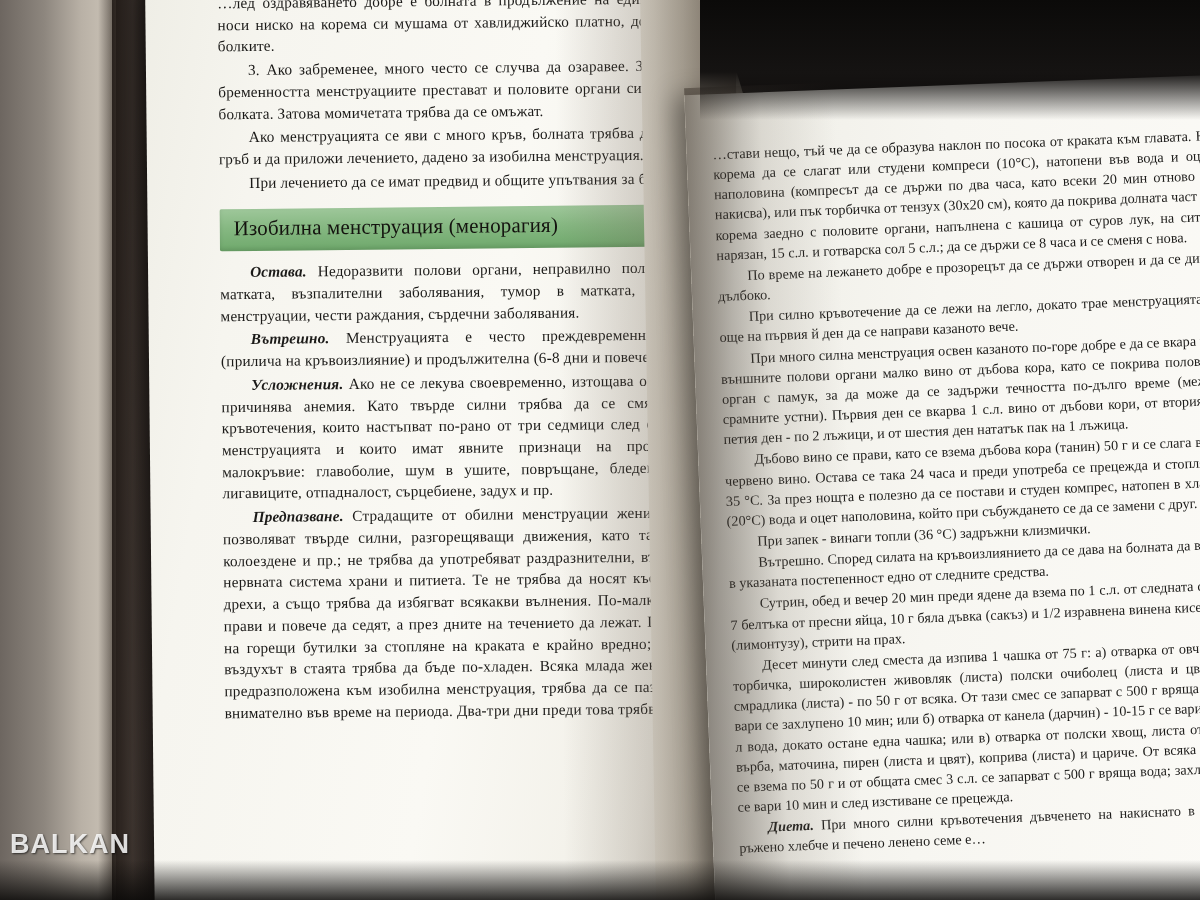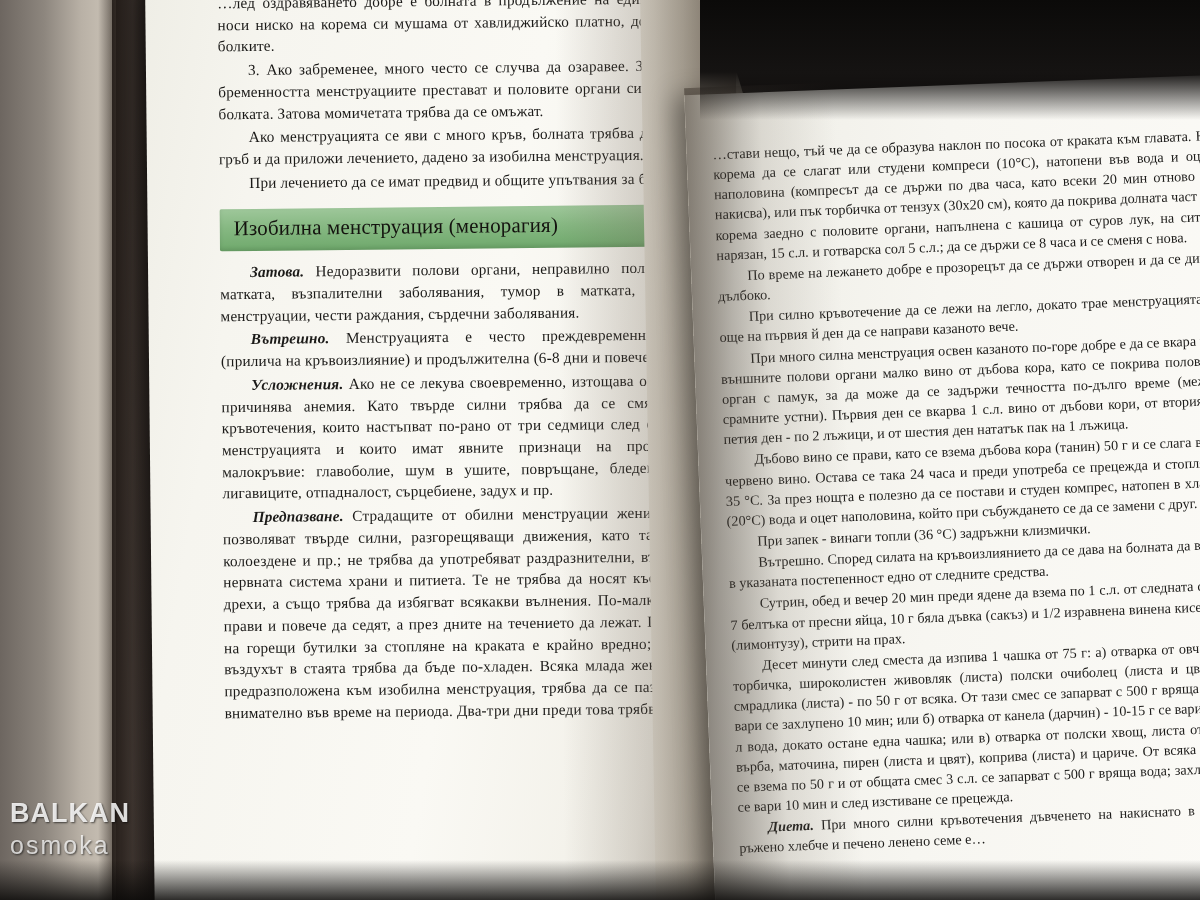--- a/index.html
+++ b/index.html
@@ -203,21 +203,21 @@
       <div class="txt">
         <p>…лед оздравяването добре е болната в продължение на един месец да носи ниско на корема си мушама от хавлиджийско платно, докато спрат болките.</p>
         <p class="indent">3. Ако забременее, много често се случва да озаравее. За време на бременността менструациите престават и половите органи си отдават от болката. Затова момичетата трябва да се омъжат.</p>
         <p class="indent">Ако менструацията се яви с много кръв, болната трябва да легне по гръб и да приложи лечението, дадено за изобилна менструация.</p>
         <p class="indent">При лечението да се имат предвид и общите упътвания за болести.</p>
 
         <div class="heading-band">
           <span>Изобилна менструация (менорагия)</span>
         </div>
 
-        <p class="indent"><span class="b-it">Затова.</span><span> Недоразвити полови органи, неправилно положение на матката, възпалителни заболявания, тумор в матката, болезнени менструации, чести раждания, сърдечни заболявания.</span></p>
+        <p class="indent"><span class="b-it">Остава.</span><span> Недоразвити полови органи, неправилно положение на матката, възпалителни заболявания, тумор в матката, болезнени менструации, чести раждания, сърдечни заболявания.</span></p>
         <p class="indent"><span class="b-it">Вътрешно.</span><span> Менструацията е често преждевременна, обилна (прилича на кръвоизлияние) и продължителна (6-8 дни и повече).</span></p>
         <p class="indent"><span class="b-it">Усложнения.</span><span> Ако не се лекува своевременно, изтощава организма и причинява анемия. Като твърде силни трябва да се смятат онези кръвотечения, които настъпват по-рано от три седмици след спиране на менструацията и които имат явните признаци на прогресиращо малокръвие: главоболие, шум в ушите, повръщане, бледен цвят на лигавиците, отпадналост, сърцебиене, задух и пр.</span></p>
         <p class="indent"><span class="b-it">Предпазване.</span><span> Страдащите от обилни менструации жени да не си позволяват твърде силни, разгорещяващи движения, като танци, езда, колоездене и пр.; не трябва да употребяват раздразнителни, възбуждащи нервната система храни и питиета. Те не трябва да носят къси и тесни дрехи, а също трябва да избягват всякакви вълнения. По-малко да стоят прави и повече да седят, а през дните на течението да лежат. Ползването на горещи бутилки за стопляне на краката е крайно вредно; напротив, въздухът в стаята трябва да бъде по-хладен. Всяка млада жена, която е предразположена към изобилна менструация, трябва да се пази особено внимателно във време на периода. Два-три дни преди това трябва малко…</span></p>
       </div>
     </div>
   </div>
 
   <div class="curl"></div>
   <div class="shade-left"></div>
 
@@ -237,16 +237,15 @@
       </div>
     </div>
   </div>
 
   <div class="shade-right"></div>
   <div class="top-dark"></div>
   <div class="bottom-dark"></div>
 
   <div class="watermark">
     <div class="wm-line1">BALKAN</div>
-    <div class="wm-line3">osmoka</div>
   </div>
 
 </div>
 
 </body></html>

